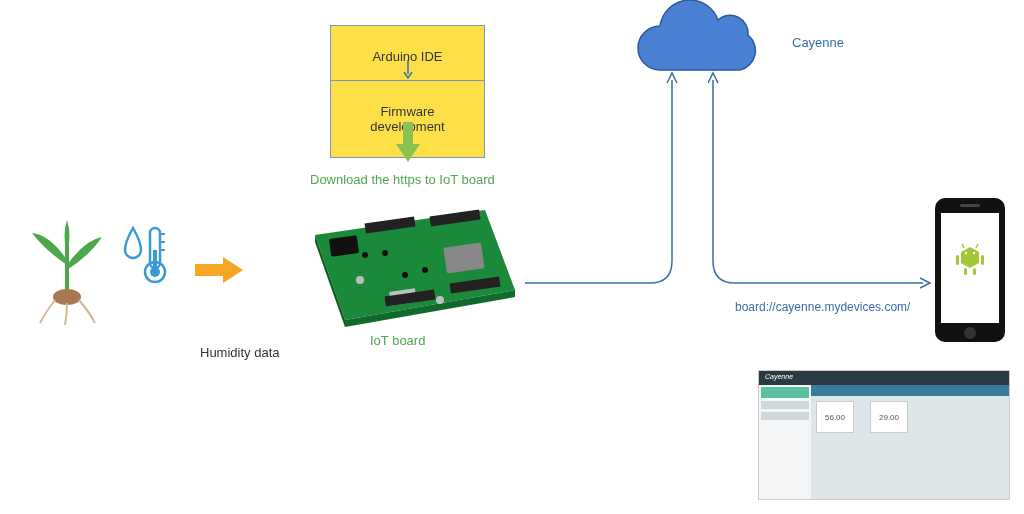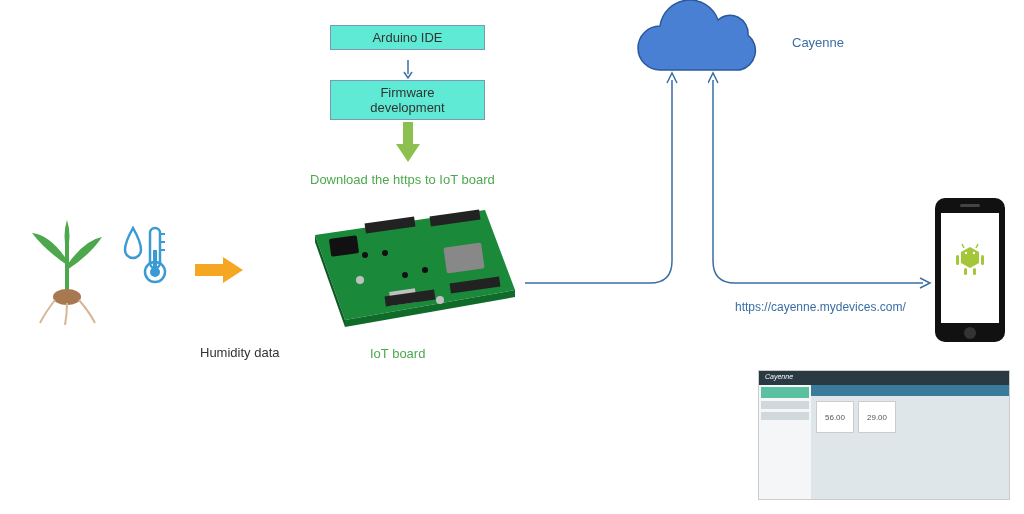--- a/index.html
+++ b/index.html
@@ -1,18 +1,18 @@
 <!DOCTYPE html>
 <html><head>
 <meta charset="utf-8">
 <style>
 * { margin: 0; padding: 0; box-sizing: border-box; }
 body { width: 1024px; height: 514px; position: relative; font-family: Arial, sans-serif; background: #fff; }
 .abs { position: absolute; }
-.box { border: 1px solid #7a99b8; background: #5eead4; padding: 4px 20px; text-align: center; font-size: 13px; color: #333; }
+.box { border: 1px solid #7a99b8; background: #fde047; padding: 23px 20px; text-align: center; font-size: 13px; color: #333; }
 .label { font-size: 13px; }
 </style>
 </head>
 <body>
 
 <svg class="abs" style="left:20px; top:215px; width:95px; height:110px;" viewBox="0 0 95 110">
   <path d="M 47 75 Q 47 50 47 30" stroke="#4da84d" stroke-width="4" fill="none"></path>
   <path d="M 47 50 Q 25 35 12 18 Q 30 20 47 45 Z" fill="#4da84d"></path>
   <path d="M 47 55 Q 70 40 82 22 Q 65 25 47 50 Z" fill="#4da84d"></path>
   <path d="M 47 40 Q 42 20 47 5 Q 52 20 47 40 Z" fill="#4da84d"></path>
@@ -66,40 +66,40 @@
   <rect x="160" y="85" width="50" height="10" fill="#222" transform="rotate(-8 185 90)"></rect>
   <rect x="95" y="98" width="50" height="10" fill="#222" transform="rotate(-8 120 103)"></rect>
   <circle cx="75" cy="60" r="3" fill="#111"></circle>
   <circle cx="95" cy="58" r="3" fill="#111"></circle>
   <circle cx="115" cy="80" r="3" fill="#111"></circle>
   <circle cx="135" cy="75" r="3" fill="#111"></circle>
   <circle cx="70" cy="85" r="4" fill="#c0c0c0"></circle>
   <circle cx="150" cy="105" r="4" fill="#c0c0c0"></circle>
 </svg>
 
-<div class="abs label" style="left:370px; top:346px; color:#4da84d;">IoT board</div>
+<div class="abs label" style="left:370px; top:333px; color:#4da84d;">IoT board</div>
 
 <svg class="abs" style="left:620px; top:0px; width:150px; height:90px;" viewBox="0 0 150 90">
   <path d="M 40 70 A 22 22 0 0 1 40 26 A 30 30 0 0 1 98 20 A 18 18 0 0 1 128 35 A 20 20 0 0 1 120 70 Z" fill="#4a80d4" stroke="#2a5a9a" stroke-width="1.5"></path>
 </svg>
 
 <div class="abs label" style="left:792px; top:35px; color:#3a6ea5;">Cayenne</div>
 
 <svg class="abs" style="left:520px; top:65px; width:170px; height:225px;" viewBox="0 0 170 225">
   <path d="M 5 218 L 130 218 Q 152 218 152 196 L 152 15" fill="none" stroke="#3a6ea5" stroke-width="1.5"></path>
   <path d="M 147 18 L 152 8 L 157 18" fill="none" stroke="#3a6ea5" stroke-width="1.5"></path>
 </svg>
 
 <svg class="abs" style="left:708px; top:65px; width:225px; height:225px;" viewBox="0 0 225 225">
   <path d="M 5 15 L 5 196 Q 5 218 27 218 L 215 218" fill="none" stroke="#3a6ea5" stroke-width="1.5"></path>
   <path d="M 0 18 L 5 8 L 10 18" fill="none" stroke="#3a6ea5" stroke-width="1.5"></path>
   <path d="M 212 213 L 222 218 L 212 223" fill="none" stroke="#3a6ea5" stroke-width="1.5"></path>
 </svg>
 
-<div class="abs label" style="left:735px; top:300px; color:#3a6ea5; font-size:12px;">https://cayenne.mydevices.com/</div>
+<div class="abs label" style="left:735px; top:300px; color:#3a6ea5; font-size:12px;">board://cayenne.mydevices.com/</div>
 
 <svg class="abs" style="left:930px; top:195px; width:80px; height:150px;" viewBox="0 0 80 150">
   <rect x="5" y="3" width="70" height="144" rx="10" fill="#111"></rect>
   <rect x="11" y="18" width="58" height="110" fill="#fff"></rect>
   <circle cx="40" cy="138" r="6" fill="#333"></circle>
   <rect x="30" y="9" width="20" height="3" rx="1.5" fill="#444"></rect>
   <g transform="translate(28,50)">
     <path d="M 3 7 L 12 2 L 21 7 L 21 18 L 12 23 L 3 18 Z" fill="#a4c639"></path>
     <circle cx="8" cy="8" r="1.2" fill="#fff"></circle>
     <circle cx="16" cy="8" r="1.2" fill="#fff"></circle>
@@ -117,17 +117,17 @@
   <div style="display:flex; height:116px;">
     <div style="width:52px; background:#f4f6f7;">
       <div style="background:#5bc0a0; height:11px; margin:2px;"></div>
       <div style="background:#d0d8dc; height:8px; margin:3px 2px;"></div>
       <div style="background:#d0d8dc; height:8px; margin:3px 2px;"></div>
     </div>
     <div style="flex:1; background:#dfe6ea;">
       <div style="background:#3a7a9a; height:11px; margin:0;"></div>
       <div style="display:flex; gap:4px; padding:5px;">
         <div style="background:#fff; width:38px; height:32px; border:1px solid #ccc; display:flex; align-items:center; justify-content:center; font-size:8px; color:#555;">56.00</div>
-        <div style="background:#fff; width:38px; height:32px; border:1px solid #ccc; display:flex; align-items:center; justify-content:center; font-size:8px; color:#555;">29.00</div>
+        <div style="background:#fff; width:38px; height:32px; border:1px solid #ccc; display:flex; align-items:center; justify-content:center; font-size:8px; color:#555;margin-left:12px;">29.00</div>
       </div>
     </div>
   </div>
 </div>
 
 </body></html>

